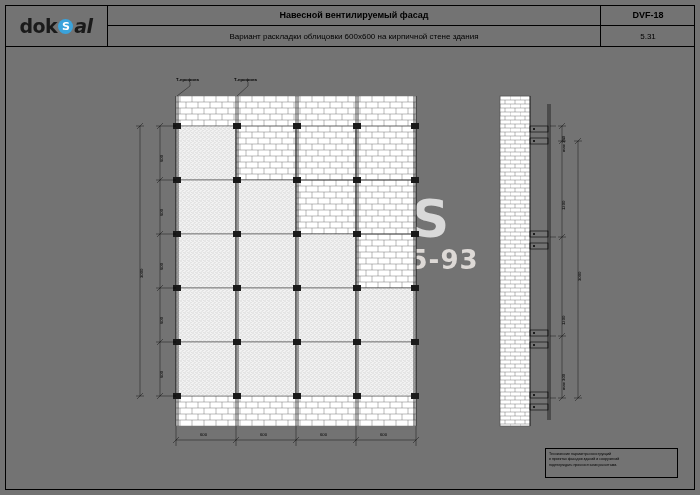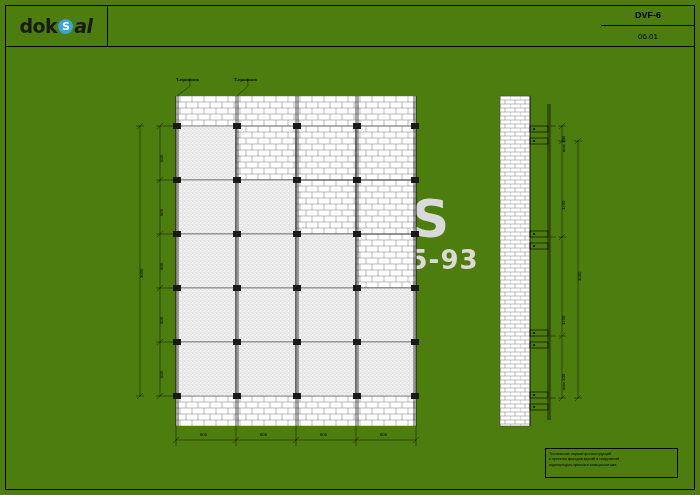--- a/index.html
+++ b/index.html
@@ -7,21 +7,21 @@
     padding: 0;
     background: #ffffff;
   }
   body {
     font-family: "Liberation Sans", sans-serif;
   }
   #page {
     position: relative;
     width: 700px;
     height: 495px;
-    background: #4d7c0f;
+    background: #737373;
     overflow: hidden;
   }
   .frame {
     position: absolute;
     left: 5px;
     top: 5px;
     width: 690px;
     height: 485px;
     border: 1px solid #000000;
     box-sizing: border-box;
@@ -200,23 +200,27 @@
   <div class="frame"></div>
 
   <div class="titleblock">
     <div class="tb-logo">
       <span class="logo-wrap">
         <span class="logo-dok">dok</span>
           <span class="logo-circle">S</span>
           <span class="logo-al">al</span>
       </span>
     </div>
+    <div class="tb-main">
+      <div class="tb-main-top">Навесной вентилируемый фасад</div>
+      <div class="tb-main-bottom">Вариант раскладки облицовки 600х600 на кирпичной стене здания</div>
+    </div>
     <div class="tb-code">
-      <div class="tb-code-top">DVF-6</div>
-      <div class="tb-code-bottom">06.01</div>
+      <div class="tb-code-top">DVF-18</div>
+      <div class="tb-code-bottom">5.31</div>
     </div>
   </div>
 
   <div class="watermark">
     <div class="wm-main">ALFAS</div>
     <div class="wm-sub">8-800-775-65-93</div>
   </div>
 
   <svg class="drawing" viewBox="0 0 700 495" xmlns="http://www.w3.org/2000/svg">
     <defs>

